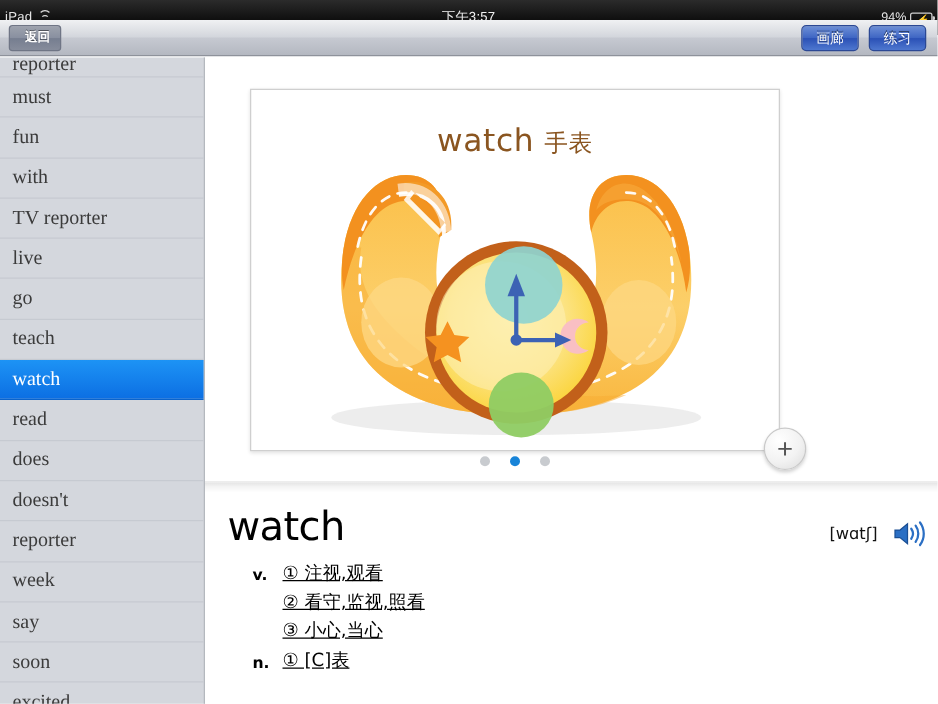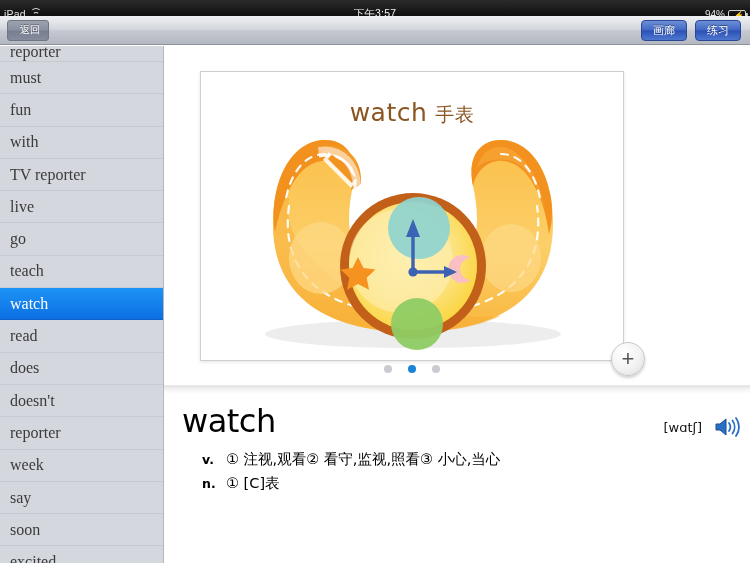--- a/index.html
+++ b/index.html
@@ -64,21 +64,21 @@
     position: absolute; top: 16px; left: 0;
     width: 750px; height: 29px;
     background: linear-gradient(to bottom, #f0f1f3 0%, #d3d6dc 48%, #c6c9d1 52%, #b4b8c1 100%);
     border-bottom: 1px solid #8e929b;
     display: flex; align-items: center;
   }
   .back-button {
     margin-left: 7px;
     height: 21px; padding: 0 8px 0 12px;
     display: flex; align-items: center; justify-content: center;
-    color: #fff; font-size: 10px; font-weight: normal;
+    color: #fff; font-size: 10px; font-weight: bold;
     text-shadow: 0 -1px 0 rgba(0,0,0,.45);
     background: linear-gradient(to bottom, #9da2ad 0%, #8990a0 48%, #767e90 52%, #868c9b 100%);
     border: 1px solid #6f7585; border-radius: 3px;
     position: relative;
   }
   .back-button:before {
     content: ""; position: absolute; left: -7px; top: 50%;
     transform: translateY(-50%) rotate(45deg);
     width: 15px; height: 15px;
     background: linear-gradient(135deg, #9aa0ab 0%, #8088985c 50%, #7b8292 100%);
@@ -205,21 +205,21 @@
   .speaker-icon { position: absolute; right: -38px; bottom: -3px; width: 26px; height: 22px; }
 
   .senses { margin-top: 8px; }
   .sense-row { display: flex; align-items: flex-start; margin-bottom: 1px; }
   .pos {
     width: 44px; flex: none; text-align: left; padding-left: 20px;
     font-size: 12.5px; font-weight: bold; color: #000;
     font-family: "DejaVu Sans", sans-serif;
     line-height: 23px;
   }
-  .meanings { display: flex; flex-direction: row; }
+  .meanings { display: flex; flex-direction: column; text-decoration: underline; }
   .meaning {
     font-size: 14.5px; color: #000; line-height: 23px;
     font-family: "DejaVu Sans", sans-serif;
   }
 </style>
 </head>
 <body>
 
 <div class="statusbar">
   <div class="sb-left">

